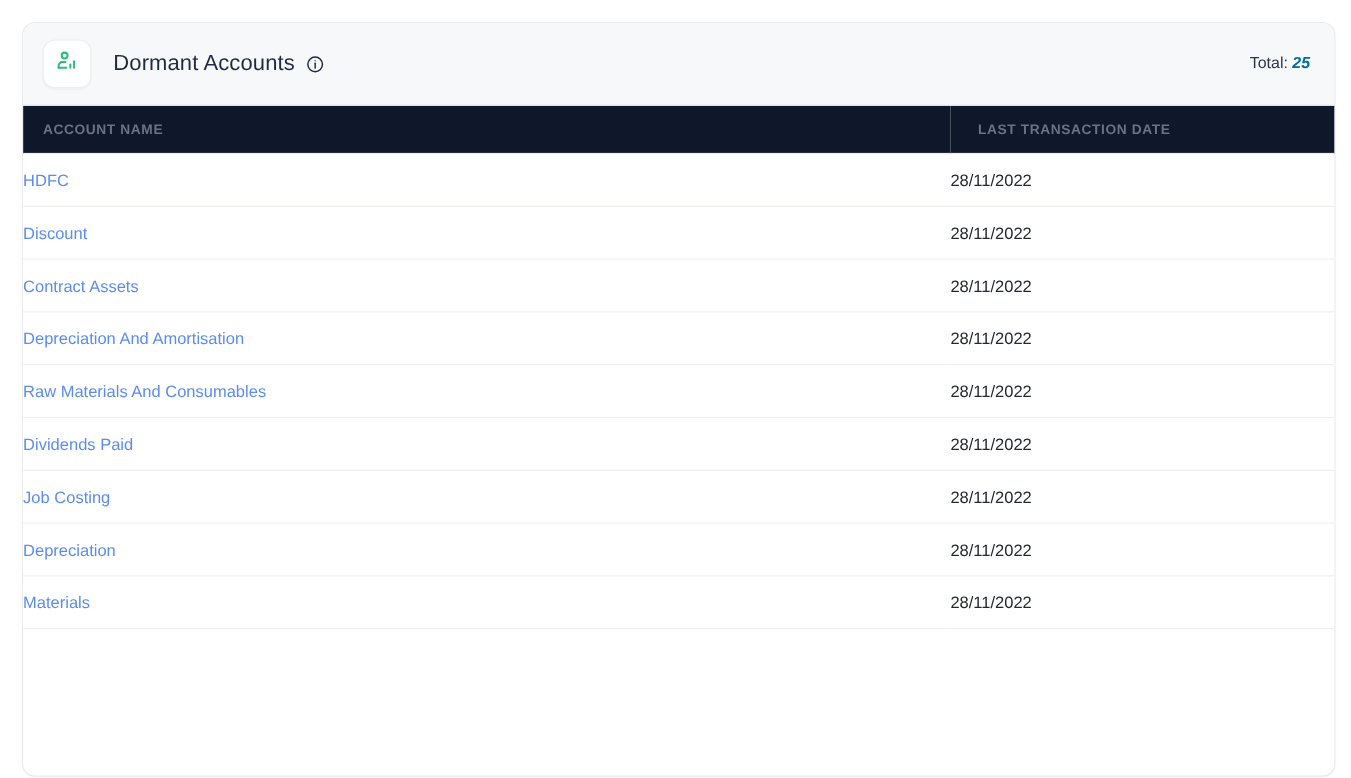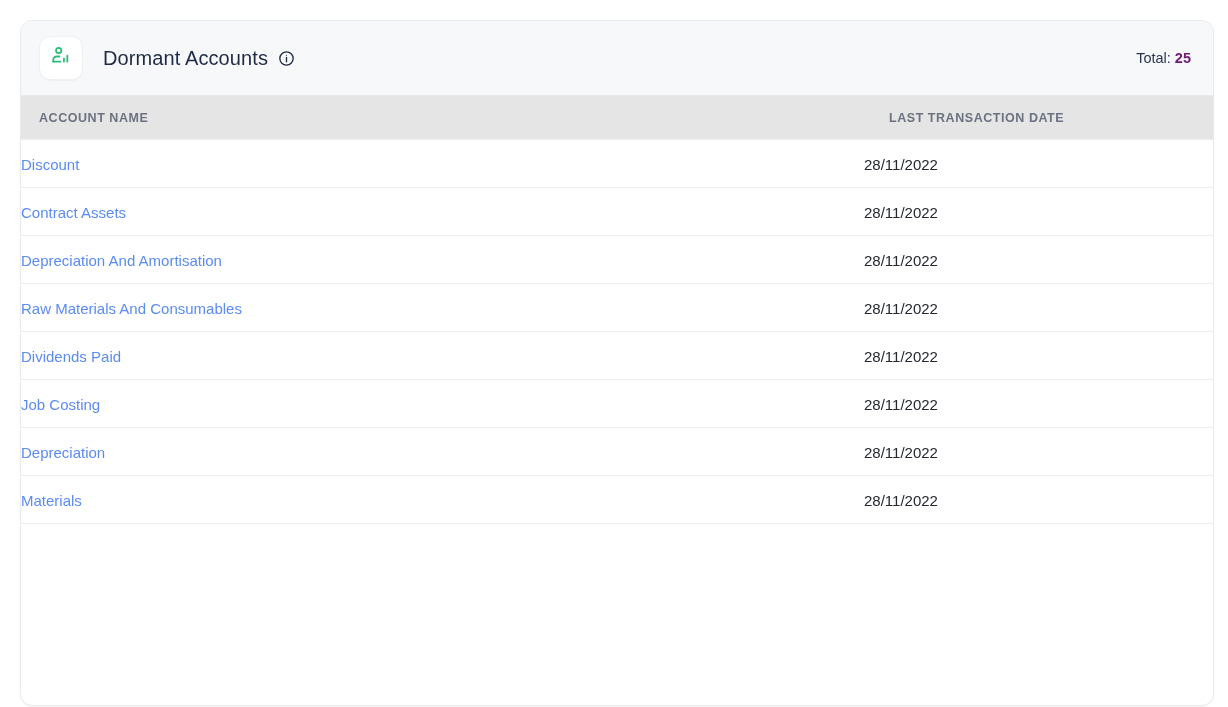--- a/index.html
+++ b/index.html
@@ -87,40 +87,41 @@
     position: absolute;
     right: 22px;
     top: 50%;
     transform: translateY(-50%);
     font-size: 14.5px;
     color: #2a3450;
     white-space: nowrap;
   }
   .header-total .total-value {
     font-weight: 700;
-    color: #701a75;
+    color: #0369a1;
+    font-style: italic;
   }
 
   
   .table {
     width: 100%;
     border-collapse: collapse;
     table-layout: fixed;
     background: #ffffff;
   }
 
   .table thead th {
     text-align: left;
     font-size: 12.5px;
     font-weight: 700;
     letter-spacing: 0.55px;
     color: #6b7280;
     padding: 15px 0 14px 0;
     border-bottom: 1px solid #edeef2;
-    background: #e5e5e5;
+    background: #0f172a;
     white-space: nowrap;
   }
 
   .col-name { width: 825px; padding-left: 18px !important; }
   .col-date { width: 340px; padding-left: 25px !important; }
 
   .table tbody td {
     font-size: 15px;
     padding: 14px 0 13px 0;
     border-bottom: 1px solid #edeef2;
@@ -178,20 +179,24 @@
 
     <table class="table">
       <thead>
         <tr>
           <th class="col-name">ACCOUNT NAME</th>
           <th class="col-date">LAST TRANSACTION DATE</th>
         </tr>
       </thead>
       <tbody id="table-body">
           <tr>
+            <td class="cell-name"><a class="acct-link">HDFC</a></td>
+            <td class="cell-date">28/11/2022</td>
+          </tr>
+          <tr>
             <td class="cell-name"><a class="acct-link">Discount</a></td>
             <td class="cell-date">28/11/2022</td>
           </tr>
           <tr>
             <td class="cell-name"><a class="acct-link">Contract Assets</a></td>
             <td class="cell-date">28/11/2022</td>
           </tr>
           <tr>
             <td class="cell-name"><a class="acct-link">Depreciation And Amortisation</a></td>
             <td class="cell-date">28/11/2022</td>

